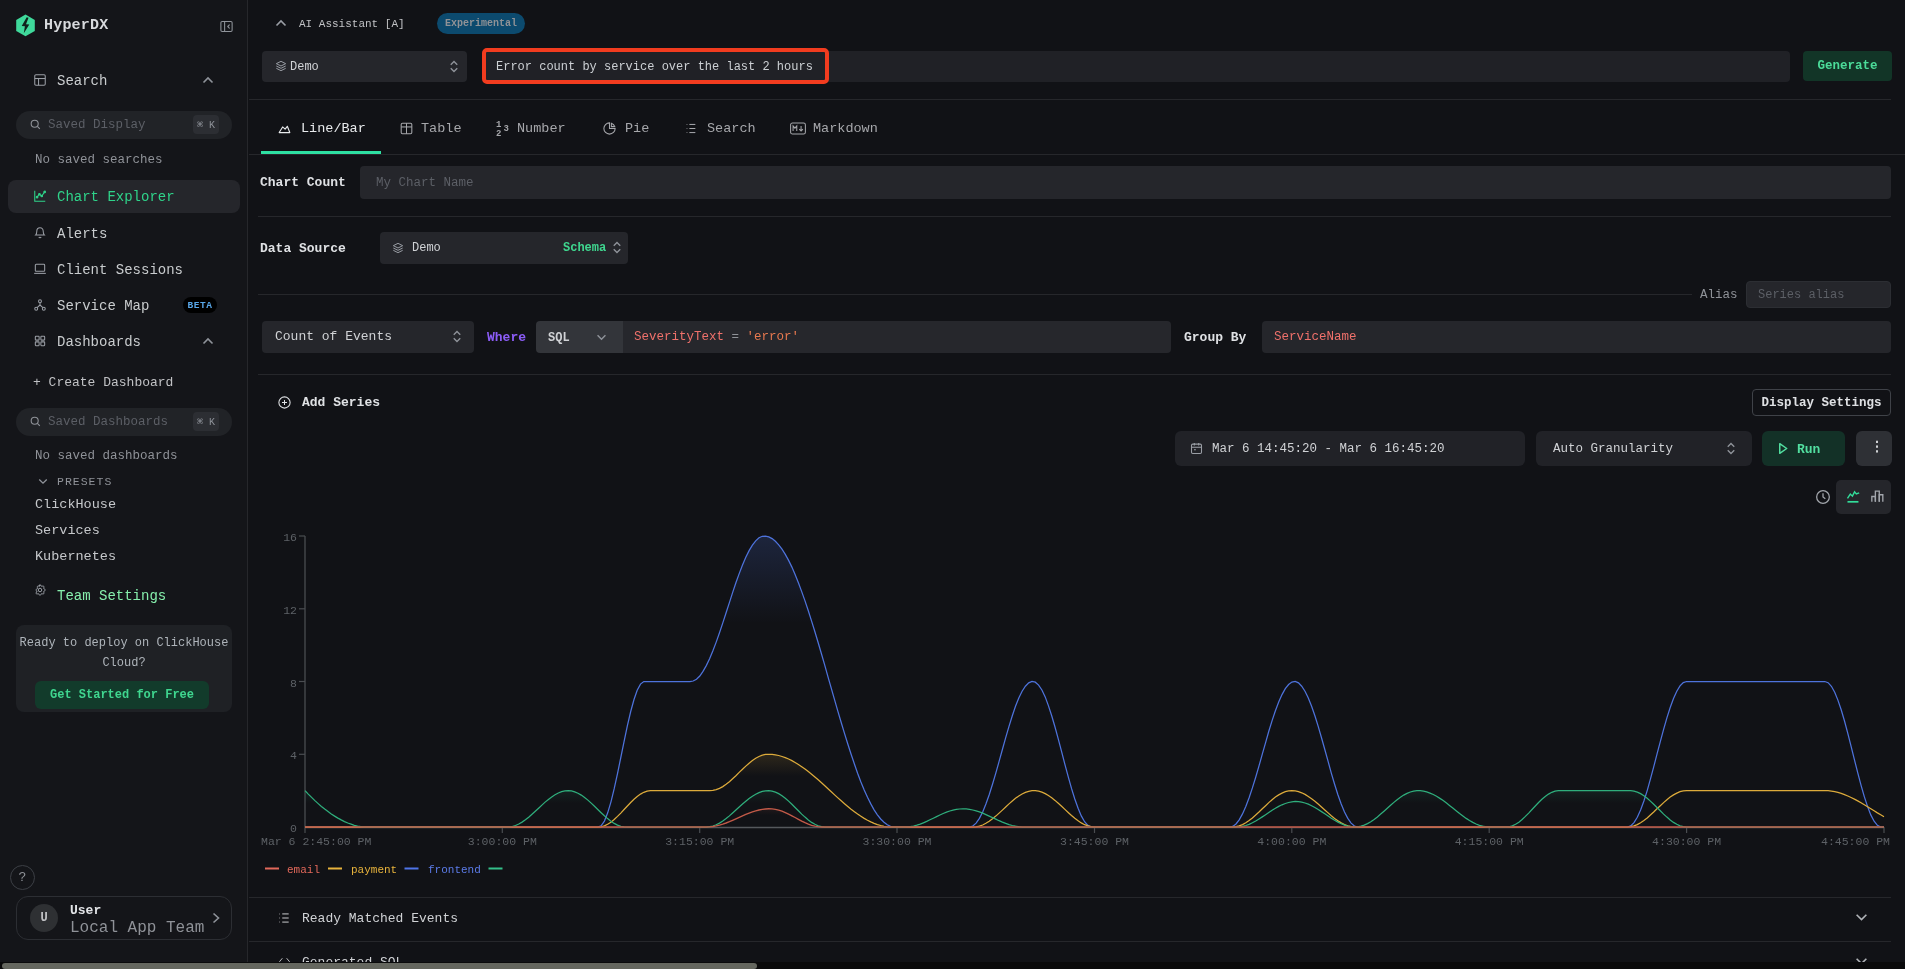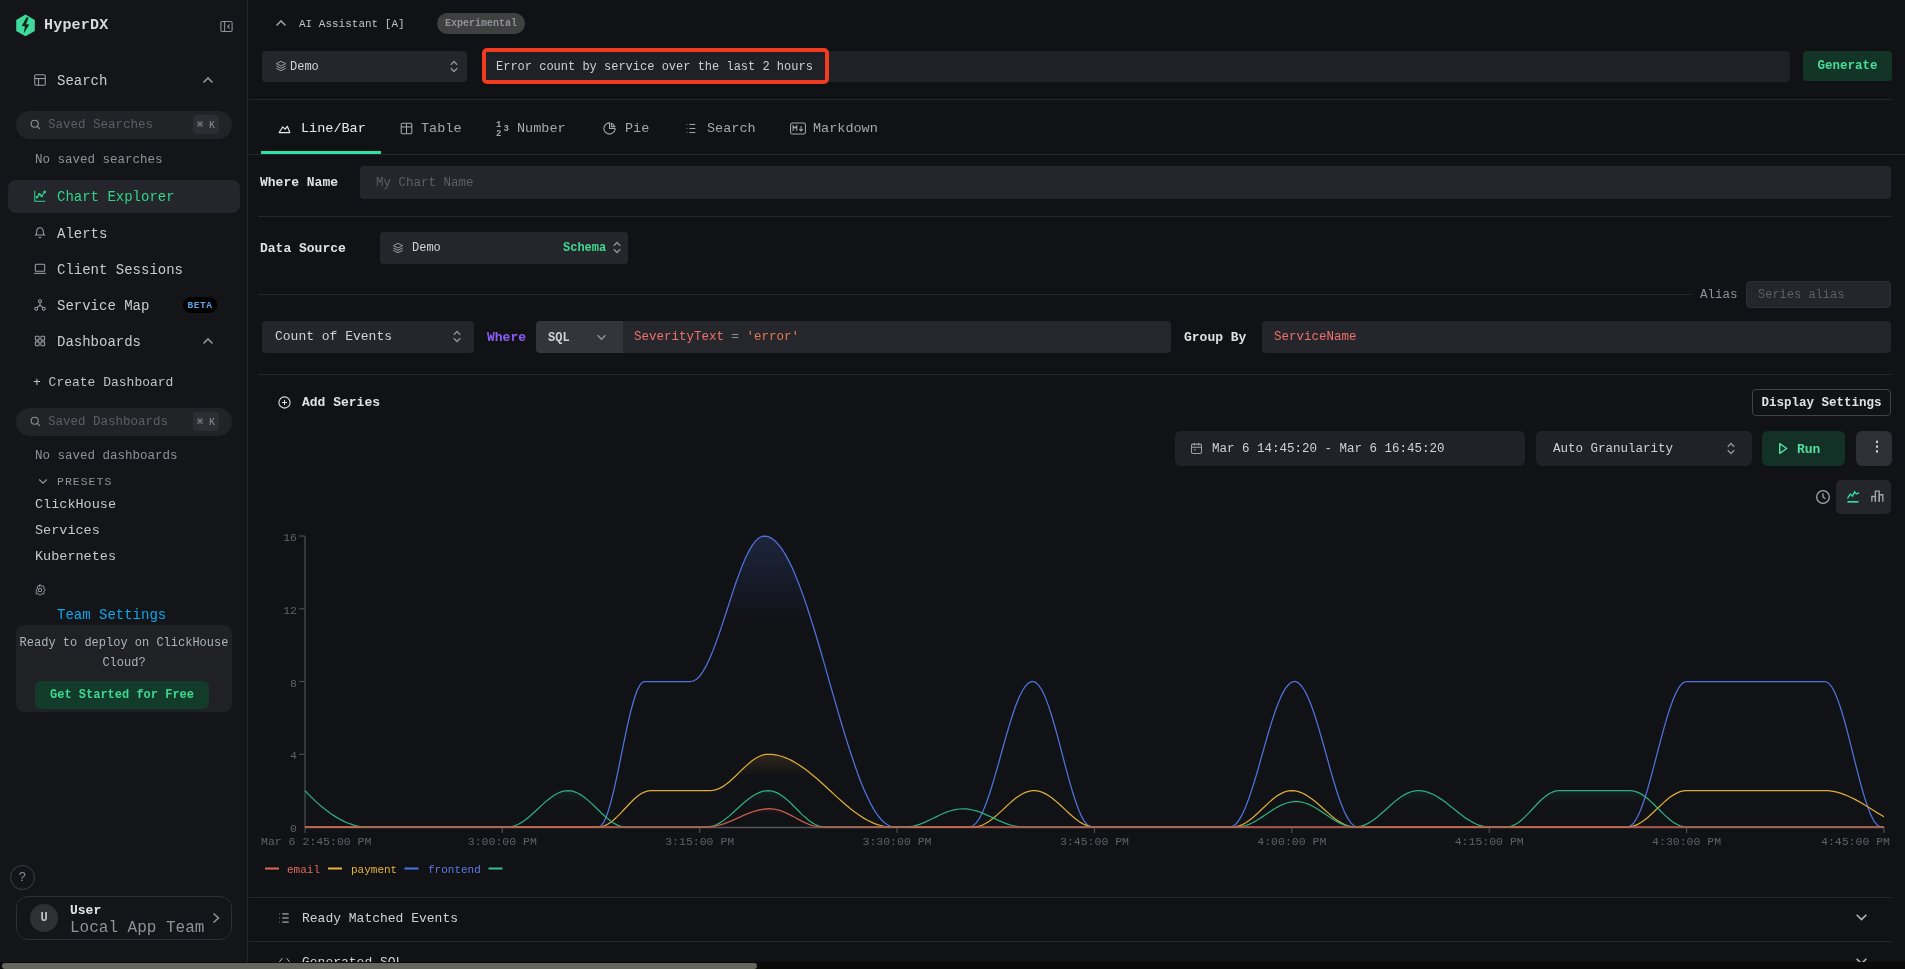--- a/index.html
+++ b/index.html
@@ -36,21 +36,21 @@
 <div class="abs" style="left:57px;top:73px;font-size:14px;color:#c9ccce">Search</div>
 <svg class="abs ic" style="left:202px;top:76px" width="12" height="8" viewBox="0 0 12 8" fill="none" stroke="#8f939a" stroke-width="1.6">
     <path d="M1.5 6.5 L6 2 L10.5 6.5"></path>
   </svg>
 
 <div class="abs" style="left:16px;top:111px;width:216px;height:28px;border-radius:14px;background:#212327"></div>
 <svg class="abs ic" style="left:29px;top:118px" width="13" height="13" viewBox="0 0 24 24" fill="none" stroke="#8f9298" stroke-width="2">
     <circle cx="10.5" cy="10.5" r="6.5"></circle>
     <line x1="15.5" y1="15.5" x2="20" y2="20"></line>
   </svg>
-<div class="abs ph" style="left:48px;top:118px;font-size:12.5px">Saved Searches</div>
+<div class="abs ph" style="left:48px;top:118px;font-size:12.5px">Saved Display</div>
 <div class="abs flex" style="left:193px;top:115px;width:26px;height:19px;border-radius:4px;background:#2c2e33;justify-content:center;font-size:10px;color:#8f939a">⌘&nbsp;K</div>
 <div class="abs dim" style="left:35px;top:153px;font-size:12.5px">No saved searches</div>
 
 <div class="abs" style="left:8px;top:180px;width:232px;height:33px;border-radius:8px;background:#25262b"></div>
 <svg class="abs ic" style="left:33px;top:189px" width="14" height="14" viewBox="0 0 24 24" fill="none" stroke="#2fd38a" stroke-width="1.8">
     <path d="M3 3 L3 21 L21 21"></path>
     <path d="M7 14 L11 9 L15 12 L20 5"></path>
     <circle cx="7" cy="14" r="1.4" fill="#2fd38a"></circle>
     <circle cx="11" cy="9" r="1.4" fill="#2fd38a"></circle>
     <circle cx="15" cy="12" r="1.4" fill="#2fd38a"></circle>
@@ -105,41 +105,41 @@
   </svg>
 <div class="abs dim" style="left:57px;top:475px;font-size:11.5px;letter-spacing:1px">PRESETS</div>
 <div class="abs" style="left:35px;top:497px;font-size:13.5px;color:#c6c8cb">ClickHouse</div>
 <div class="abs" style="left:35px;top:523px;font-size:13.5px;color:#c6c8cb">Services</div>
 <div class="abs" style="left:35px;top:549px;font-size:13.5px;color:#c6c8cb">Kubernetes</div>
 
 <svg class="abs ic" style="left:33px;top:583px" width="14" height="14" viewBox="0 0 24 24" fill="none" stroke="#9a9ea5" stroke-width="1.7">
     <circle cx="12" cy="12" r="3"></circle>
     <path d="M10.325 4.317c.426 -1.756 2.924 -1.756 3.35 0a1.724 1.724 0 0 0 2.573 1.066c1.543 -.94 3.31 .826 2.37 2.37a1.724 1.724 0 0 0 1.065 2.572c1.756 .426 1.756 2.924 0 3.35a1.724 1.724 0 0 0 -1.066 2.573c.94 1.543 -.826 3.31 -2.37 2.37a1.724 1.724 0 0 0 -2.572 1.065c-.426 1.756 -2.924 1.756 -3.35 0a1.724 1.724 0 0 0 -2.573 -1.066c-1.543 .94 -3.31 -.826 -2.37 -2.37a1.724 1.724 0 0 0 1.065 -2.572c-1.756 -.426 -1.756 -2.924 0 -3.35a1.724 1.724 0 0 0 1.066 -2.573c-.94 -1.543 .826 -3.31 2.37 -2.37c1 .608 2.296 .07 2.572 -1.065z"></path>
   </svg>
-<div class="abs" style="left:57px;top:607px;font-size:14px;color:#0ea5e9">Team Settings</div>
+<div class="abs" style="left:57px;top:588px;font-size:14px;color:#86efac">Team Settings</div>
 
 <div class="abs" style="left:16px;top:625px;width:216px;height:87px;border-radius:8px;background:#1f2125"></div>
 <div class="abs" style="left:16px;top:636px;width:216px;text-align:center;font-size:12px;color:#aeb4ba">Ready to deploy on ClickHouse</div>
 <div class="abs" style="left:16px;top:656px;width:216px;text-align:center;font-size:12px;color:#aeb4ba">Cloud?</div>
 <div class="abs flex b" style="left:35px;top:681px;width:174px;height:28px;border-radius:6px;background:#123b2b;justify-content:center;font-size:12px;color:#3fd68f">Get Started for Free</div>
 
 <div class="abs flex dim" style="left:10px;top:865px;width:25px;height:25px;border-radius:50%;border:1px solid #3c3f45;justify-content:center;font-size:13px">?</div>
 <div class="abs" style="left:16px;top:896px;width:216px;height:44px;border-radius:12px;border:1px solid #2c2e33"></div>
 <div class="abs flex" style="left:30px;top:904px;width:28px;height:28px;border-radius:50%;background:#2e3033;justify-content:center;font-size:12px;color:#c1c2c5;font-weight:bold">U</div>
 <div class="abs b" style="left:70px;top:903px;font-size:13px;color:#e2e4e7">User</div>
 <div class="abs dim" style="left:70px;top:919px;font-size:16px">Local App Team</div>
 <svg class="abs ic" style="left:212px;top:912px" width="8" height="12" viewBox="0 0 8 12" fill="none" stroke="#8f939a" stroke-width="1.6">
     <path d="M1.5 1.5 L6.5 6 L1.5 10.5"></path>
   </svg>
 
 <svg class="abs ic" style="left:275px;top:19px" width="12" height="8" viewBox="0 0 12 8" fill="none" stroke="#9a9ea5" stroke-width="1.6">
     <path d="M1.5 6.5 L6 2 L10.5 6.5"></path>
   </svg>
 <div class="abs" style="left:299px;top:18px;font-size:11px;color:#c1c2c5">AI Assistant [A]</div>
-<div class="abs flex b" style="left:437px;top:13px;width:88px;height:21px;border-radius:11px;background:#404040;justify-content:center;font-size:10px;color:#909296">Experimental</div>
+<div class="abs flex b" style="left:437px;top:13px;width:88px;height:21px;border-radius:11px;background:#0c4a6e;justify-content:center;font-size:10px;color:#909296">Experimental</div>
 
 <div class="abs sel" style="left:262px;top:51px;width:205px;height:31px"></div>
 <svg class="abs ic" style="left:274px;top:59px" width="14" height="14" viewBox="0 0 24 24" fill="none" stroke="#9a9ea5" stroke-width="1.7">
     <path d="M12 4 L20 8 L12 12 L4 8 Z"></path>
     <path d="M4 12 L12 16 L20 12"></path>
     <path d="M4 16 L12 20 L20 16"></path>
   </svg>
 <div class="abs" style="left:290px;top:60px;font-size:12px;color:#d0d2d5">Demo</div>
 <svg class="abs ic" style="left:449px;top:60px" width="10" height="13" viewBox="0 0 10 14" fill="none" stroke="#8f939a" stroke-width="1.5">
     <path d="M1.5 5 L5 1.5 L8.5 5"></path>
@@ -186,21 +186,21 @@
     <line x1="4" y1="19.5" x2="5.2" y2="19.5"></line>
   </svg>
 <div class="abs" style="left:707px;top:121px;font-size:13.5px;color:#a6a7ab">Search</div>
 <svg class="abs ic" style="left:790px;top:122px" width="16" height="13" viewBox="0 0 26 20" fill="none" stroke="#a6a7ab" stroke-width="1.7">
     <rect x="1" y="1" width="24" height="18" rx="3"></rect>
     <path d="M5 14 L5 6 L8 9.5 L11 6 L11 14"></path>
     <path d="M18 6 L18 14 M15 11 L18 14 L21 11"></path>
   </svg>
 <div class="abs" style="left:813px;top:121px;font-size:13.5px;color:#a6a7ab">Markdown</div>
 
-<div class="abs b" style="left:260px;top:175px;font-size:13px;color:#dfe1e4">Where Name</div>
+<div class="abs b" style="left:260px;top:175px;font-size:13px;color:#dfe1e4">Chart Count</div>
 <div class="abs inp" style="left:360px;top:166px;width:1531px;height:33px"></div>
 <div class="abs ph" style="left:376px;top:176px;font-size:12.5px">My Chart Name</div>
 <div class="abs" style="left:258px;top:216px;width:1633px;height:1px;background:#26272b"></div>
 <div class="abs b" style="left:260px;top:241px;font-size:13px;color:#dfe1e4">Data Source</div>
 <div class="abs sel" style="left:380px;top:232px;width:248px;height:32px"></div>
 <svg class="abs ic" style="left:391px;top:241px" width="14" height="14" viewBox="0 0 24 24" fill="none" stroke="#9a9ea5" stroke-width="1.7">
     <path d="M12 4 L20 8 L12 12 L4 8 Z"></path>
     <path d="M4 12 L12 16 L20 12"></path>
     <path d="M4 16 L12 20 L20 16"></path>
   </svg>

